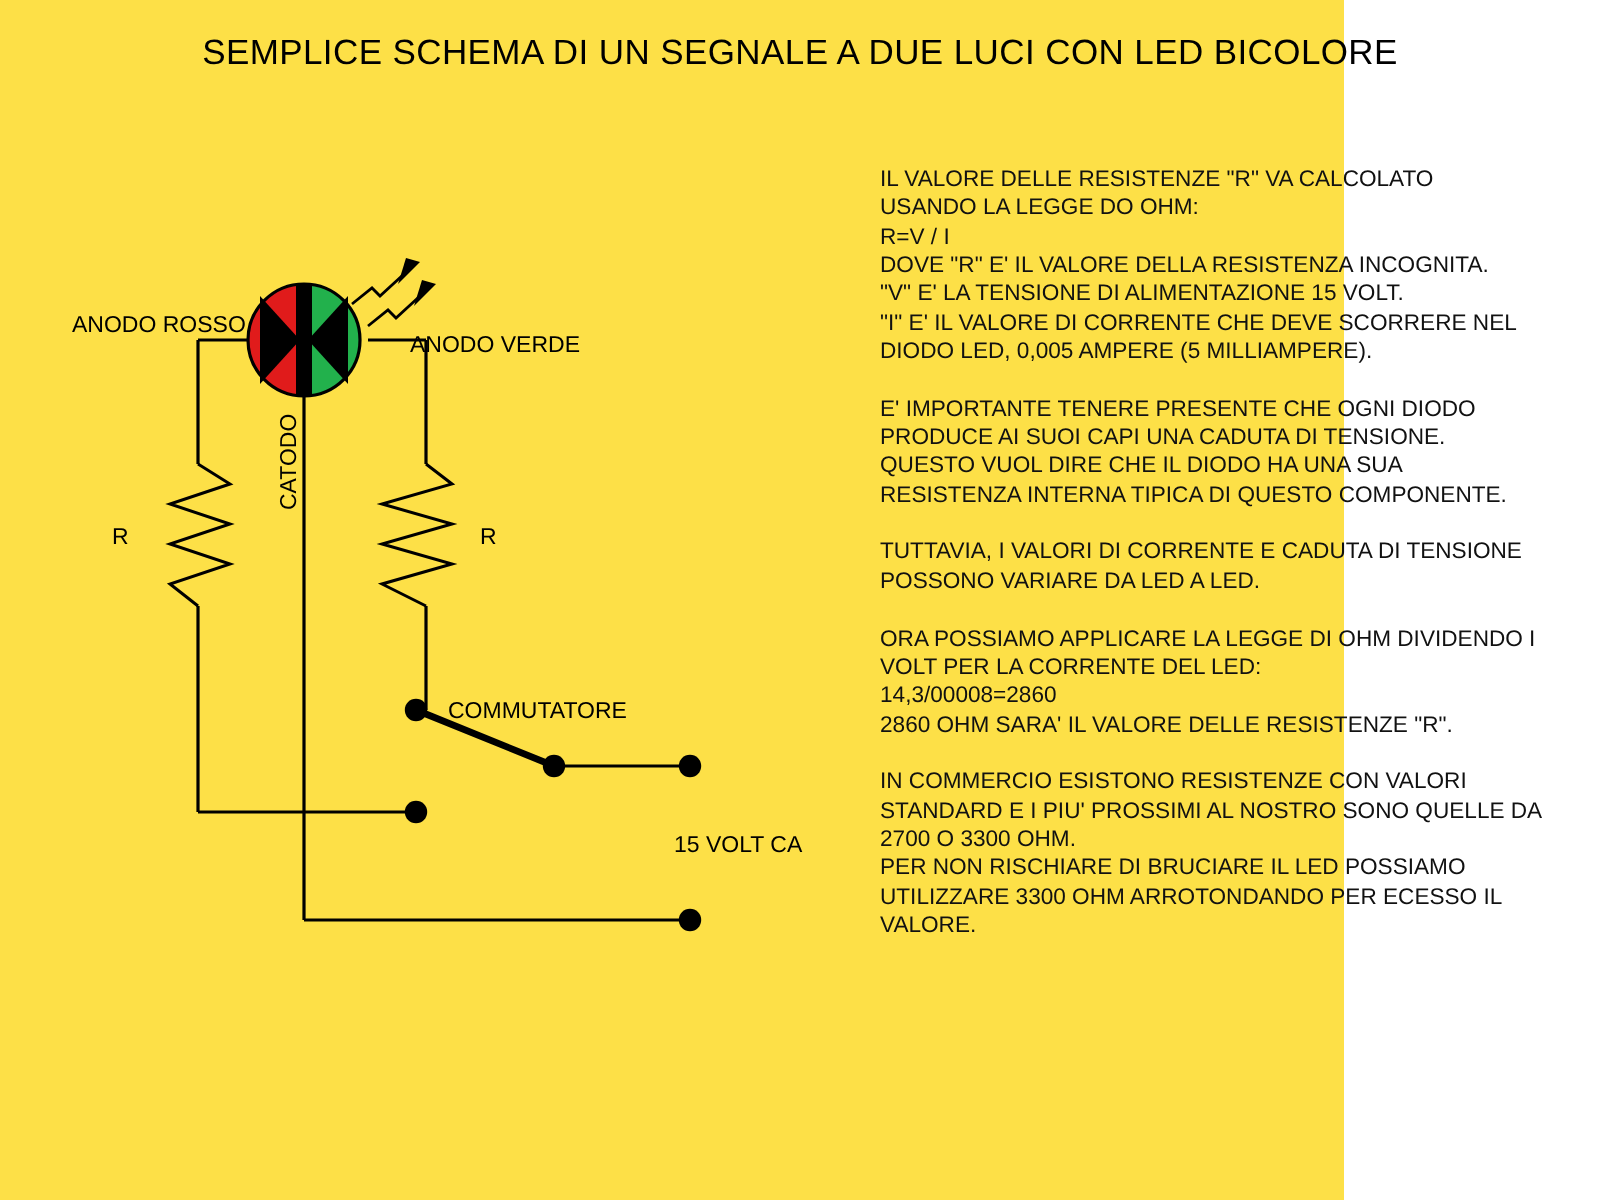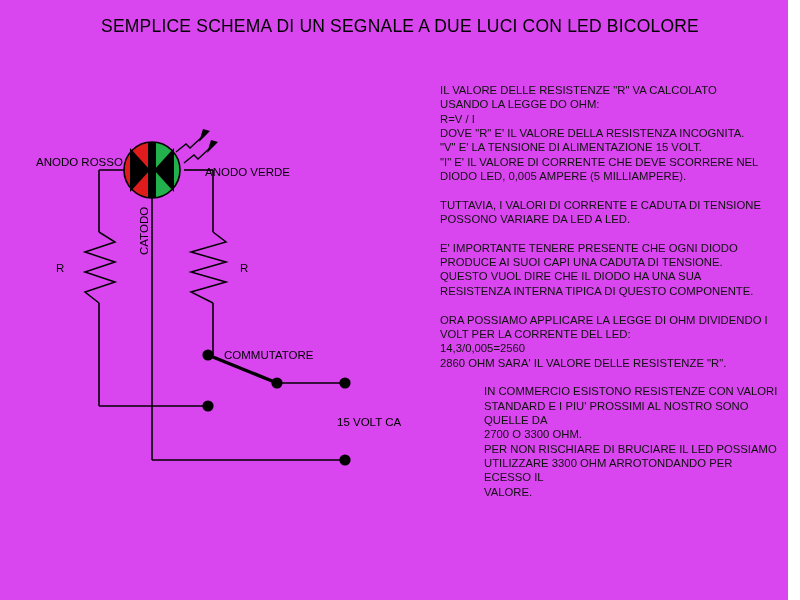--- a/index.html
+++ b/index.html
@@ -10,23 +10,23 @@
     width: 800px;
     height: 600px;
     background: #ffffff;
     font-family: "Liberation Sans", sans-serif;
     color: #000000;
     overflow: hidden;
     position: relative;
   }
   #page {
     position: relative;
-    width: 788px;
+    width: 672px;
     height: 600px;
-    background: #d946ef;
+    background: #fde047;
   }
   .title {
     position: absolute;
     left: 0;
     top: 16px;
     width: 800px;
     text-align: center;
     font-size: 17.5px;
     letter-spacing: 0.2px;
     white-space: nowrap;
@@ -43,21 +43,21 @@
     top: 83px;
     width: 340px;
     font-size: 11.3px;
     line-height: 14.35px;
     color: #111;
   }
   .notes p {
     margin: 0 0 14.35px 0;
     white-space: pre-line;
   }
-  .notes p:last-child { margin-bottom: 0; margin-left: 44px; }
+  .notes p:last-child { margin-bottom: 0; }
   .svg-label {
     font-family: "Liberation Sans", sans-serif;
     font-size: 11.5px;
     fill: #000;
   }
   .wire {
     stroke: #000;
     stroke-width: 1.6;
     fill: none;
   }
@@ -161,29 +161,29 @@
   </svg>
 
   <div class="notes">
     <p>IL VALORE DELLE RESISTENZE "R" VA CALCOLATO
 USANDO LA LEGGE DO OHM:
 R=V / I
 DOVE "R" E' IL VALORE DELLA RESISTENZA INCOGNITA.
 "V" E' LA TENSIONE DI ALIMENTAZIONE 15 VOLT.
 "I" E' IL VALORE DI CORRENTE CHE DEVE SCORRERE NEL
 DIODO LED, 0,005 AMPERE (5 MILLIAMPERE).</p>
-    <p>TUTTAVIA, I VALORI DI CORRENTE E CADUTA DI TENSIONE
-POSSONO VARIARE DA LED A LED.</p>
     <p>E' IMPORTANTE TENERE PRESENTE CHE OGNI DIODO
 PRODUCE AI SUOI CAPI UNA CADUTA DI TENSIONE.
 QUESTO VUOL DIRE CHE IL DIODO HA UNA SUA
 RESISTENZA INTERNA TIPICA DI QUESTO COMPONENTE.</p>
+    <p>TUTTAVIA, I VALORI DI CORRENTE E CADUTA DI TENSIONE
+POSSONO VARIARE DA LED A LED.</p>
     <p>ORA POSSIAMO APPLICARE LA LEGGE DI OHM DIVIDENDO I
 VOLT PER LA CORRENTE DEL LED:
-14,3/0,005=2560
+14,3/00008=2860
 2860 OHM SARA' IL VALORE DELLE RESISTENZE "R".</p>
     <p>IN COMMERCIO ESISTONO RESISTENZE CON VALORI
 STANDARD E I PIU' PROSSIMI AL NOSTRO SONO QUELLE DA
 2700 O 3300 OHM.
 PER NON RISCHIARE DI BRUCIARE IL LED POSSIAMO
 UTILIZZARE 3300 OHM ARROTONDANDO PER ECESSO IL
 VALORE.</p>
   </div>
 
 </div>

